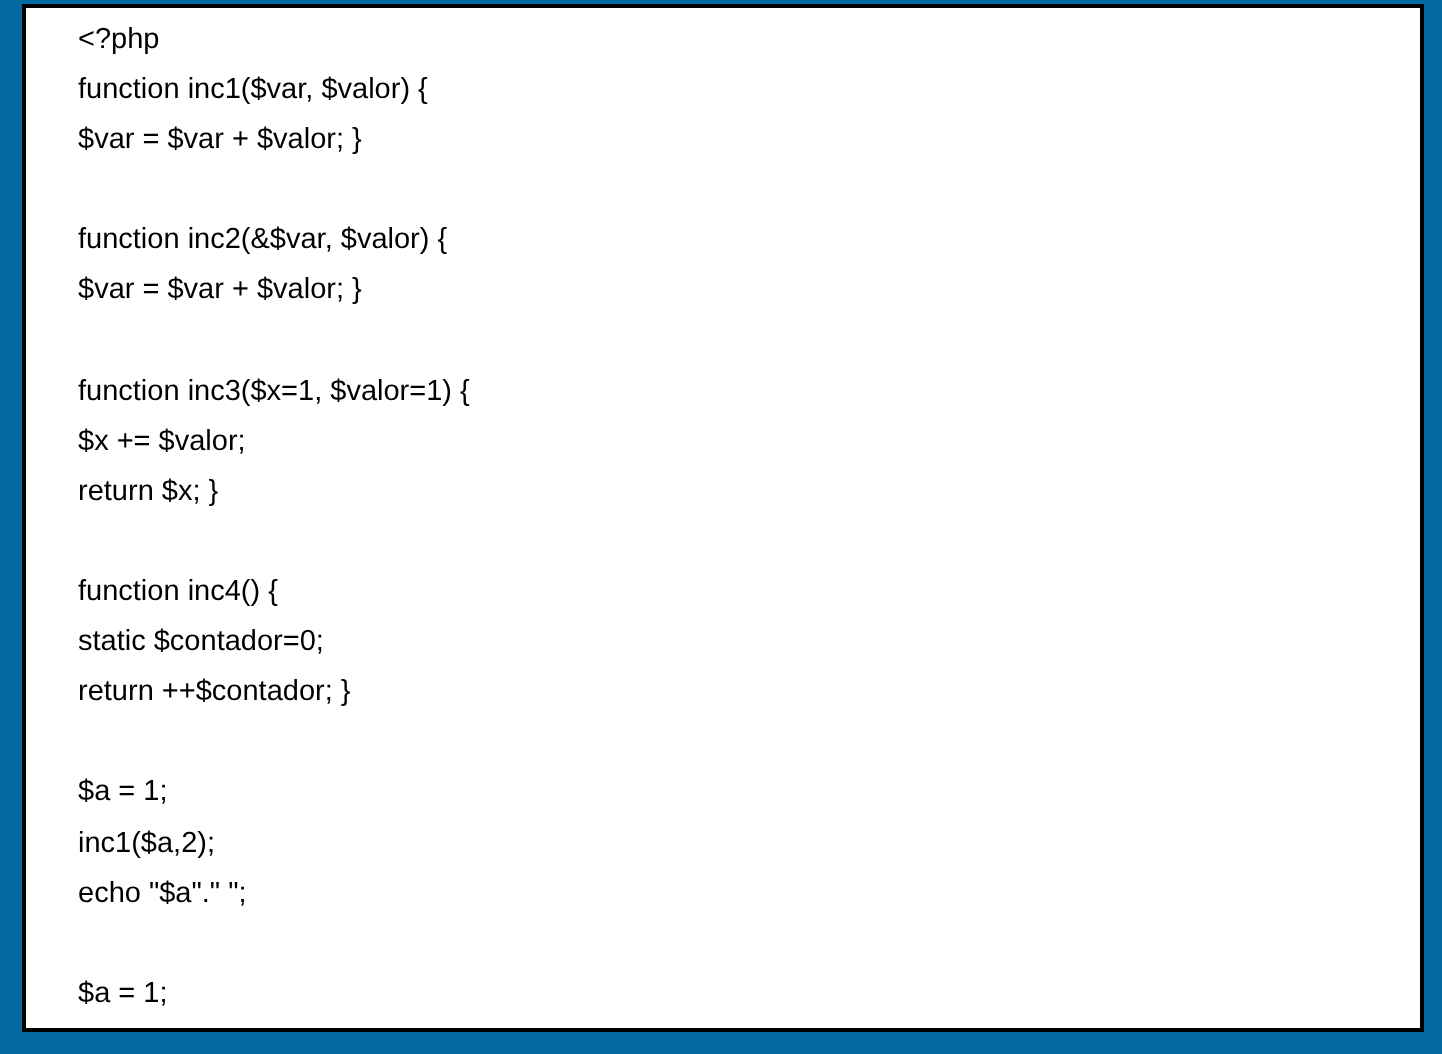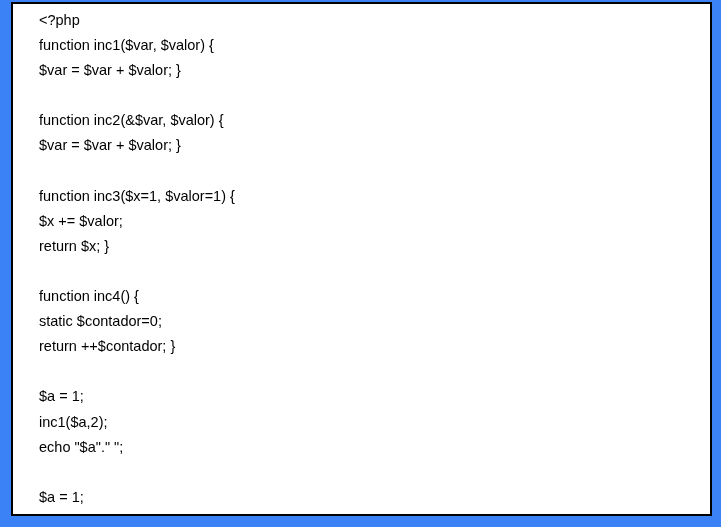--- a/index.html
+++ b/index.html
@@ -10,21 +10,21 @@
   body {
     width: 721px;
     height: 527px;
     font-family: "Liberation Sans", sans-serif;
     overflow: hidden;
   }
   #page {
     position: relative;
     width: 721px;
     height: 527px;
-    background: #3b82f6;
+    background: #0369a1;
   }
   
   .code-box {
     position: absolute;
     left: 11px;
     top: 2px;
     width: 701px;
     height: 514px;
     box-sizing: border-box;
     border: 2px solid #000000;

